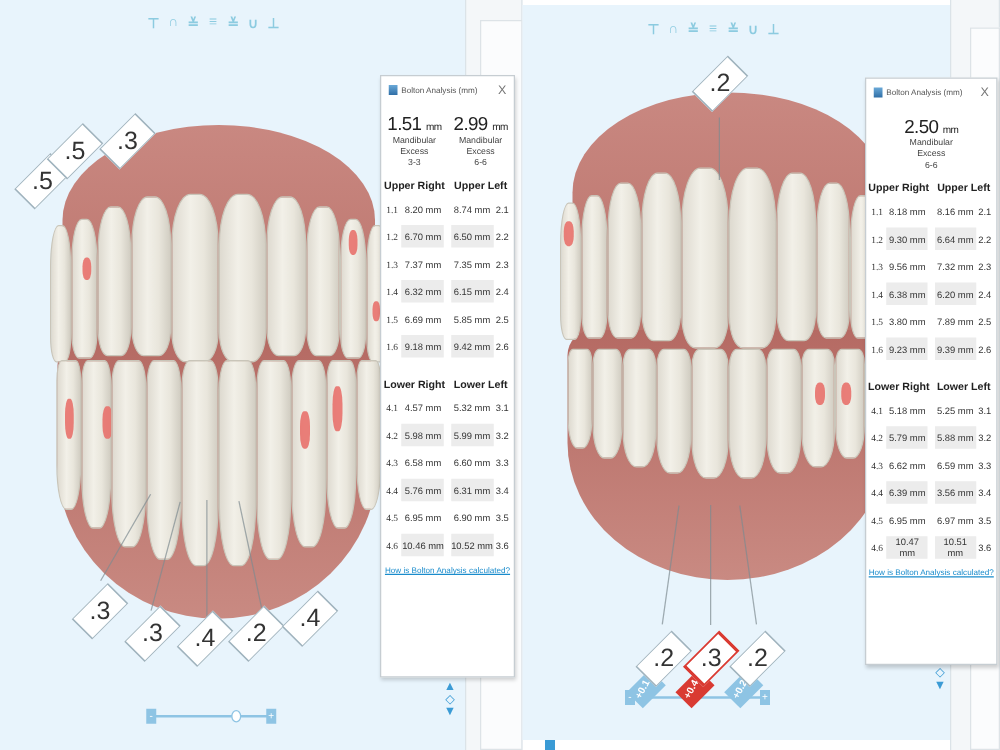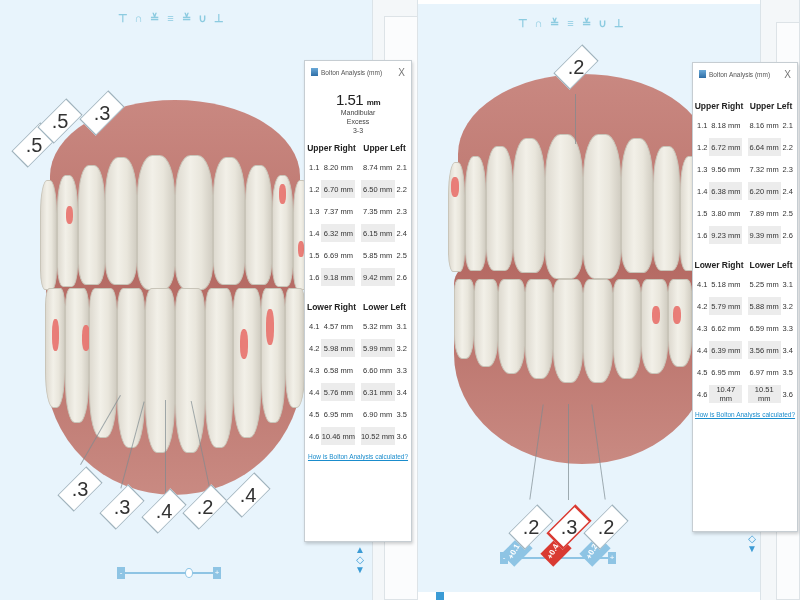--- a/index.html
+++ b/index.html
@@ -50,27 +50,27 @@
 
     
     .dialog { position: absolute; background: #ffffff; border: 1px solid #c6cdd2; box-shadow: 1px 2px 3px rgba(0,0,0,0.18); }
     .dlg-title { height: 22px; display: flex; align-items: center; padding: 0 6px; font-size: 6.5px; color: #555; }
     .dlg-title .app-icon { width: 7px; height: 8px; background: linear-gradient(#6aa9d8, #2f6ea6); margin-right: 3px; }
     .dlg-title .title-text { flex: 1; }
     .dlg-title .close { font-size: 10px; color: #777; cursor: pointer; }
     .excess { display: flex; justify-content: space-around; margin-top: 8px; }
     .excess .col { text-align: center; width: 50%; }
     .excess .big { font-size: 15px; color: #222; letter-spacing: -0.5px; }
-    .excess .big small { font-size: 8px; font-weight: bold; }
+    .excess .big small { font-size: 8px; }
     .excess .lbl { font-size: 7px; color: #444; line-height: 9px; }
     .section-head { display: flex; justify-content: space-around; font-size: 8.5px; font-weight: bold; color: #222; margin-top: 8px; margin-bottom: 3px; }
     .section-head span { width: 50%; text-align: center; }
     .mrow { display: flex; height: 22px; align-items: center; font-size: 7.5px; color: #333; padding: 0 4px; }
     .mrow .cell { display: flex; align-items: center; height: 18px; }
-    .mrow .id { width: 14px; }
+    .mrow .id { width: 14px; font-family: Liberation Serif, serif; }
     .mrow .v { width: 38px; text-align: center; justify-content: center; }
     .mrow .gap { width: 6px; }
     .mrow.alt .v { background: #ececec; }
     .mrow .idr { width: 14px; text-align: left; justify-content: flex-end; }
     .link { text-align: center; font-size: 6.5px; color: #1a8ccc; text-decoration: underline; margin-top: 6px; cursor: pointer; }
   </style>
 </head>
 <body>
 
 <div class="root">
@@ -276,20 +276,25 @@
       <div class="app-icon"></div>
       <span class="title-text">Bolton Analysis (mm)</span>
       <span class="close">X</span>
     </div>
     <div class="excess">
       <div class="col">
         <div class="big"><span>1.51</span> <small>mm</small></div>
         <div class="lbl">Mandibular Excess</div>
         <div class="lbl">3-3</div>
       </div>
+      <div class="col">
+        <div class="big"><span>2.99</span> <small>mm</small></div>
+        <div class="lbl">Mandibular Excess</div>
+        <div class="lbl">6-6</div>
+      </div>
     </div>
     <div class="section-head">
       <span>Upper Right</span>
       <span>Upper Left</span>
     </div>
     <div id="left-upper-rows">
         <div class="mrow">
           <span class="cell id">1.1</span>
           <span class="cell v">8.20 mm</span>
           <span class="cell gap"></span>
@@ -383,36 +388,41 @@
     <div class="link">How is Bolton Analysis calculated?</div>
   </div>
 
   <div class="dialog" style="left:692px;top:62px;width:106px;height:470px;">
     <div class="dlg-title">
       <div class="app-icon"></div>
       <span class="title-text">Bolton Analysis (mm)</span>
       <span class="close">X</span>
     </div>
     <div class="excess">
+      <div class="col">
+        <div class="big"><span>2.50</span> <small>mm</small></div>
+        <div class="lbl">Mandibular Excess</div>
+        <div class="lbl">6-6</div>
+      </div>
     </div>
     <div class="section-head">
       <span>Upper Right</span>
       <span>Upper Left</span>
     </div>
     <div id="right-upper-rows">
         <div class="mrow">
           <span class="cell id">1.1</span>
           <span class="cell v">8.18 mm</span>
           <span class="cell gap"></span>
           <span class="cell v">8.16 mm</span>
           <span class="cell idr">2.1</span>
         </div>
         <div class="mrow alt">
           <span class="cell id">1.2</span>
-          <span class="cell v">6.72 mm</span>
+          <span class="cell v">9.30 mm</span>
           <span class="cell gap"></span>
           <span class="cell v">6.64 mm</span>
           <span class="cell idr">2.2</span>
         </div>
         <div class="mrow">
           <span class="cell id">1.3</span>
           <span class="cell v">9.56 mm</span>
           <span class="cell gap"></span>
           <span class="cell v">7.32 mm</span>
           <span class="cell idr">2.3</span>

